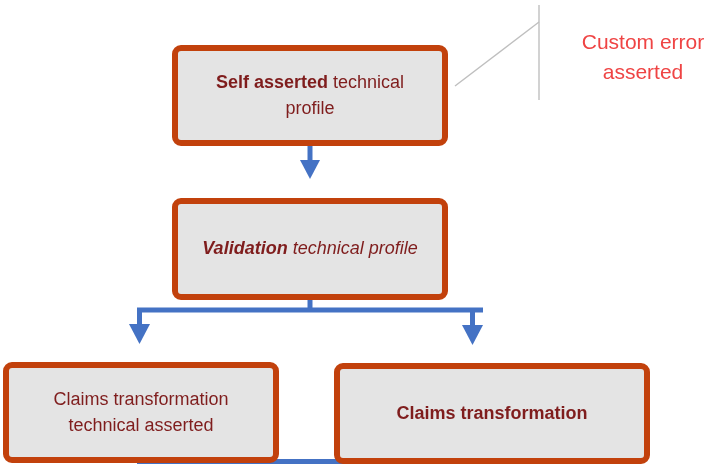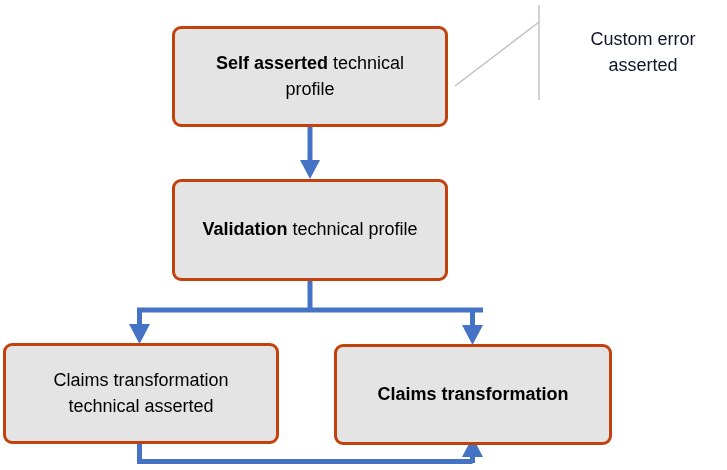--- a/index.html
+++ b/index.html
@@ -21,42 +21,43 @@
     position: absolute;
     left: 0;
     top: 0;
     width: 727px;
     height: 470px;
   }
   .node {
     position: absolute;
     box-sizing: border-box;
     background: #E4E4E4;
-    border: 3px solid #c2410c;
+    border: 6px solid #c2410c;
     border-radius: 9px;
     display: flex;
     align-items: center;
     justify-content: center;
     text-align: center;
-    color: #000000;
+    color: #7f1d1d;
     font-size: 18px;
     line-height: 1.42;
     padding: 4px 14px;
+    margin-top: 19px;
   }
   .node .txt {
     display: block;
     width: 100%;
   }
   .b {
     font-weight: bold;
   }
   .callout-text {
     position: absolute;
-    color: #0f172a;
-    font-size: 18px;
+    color: #ef4444;
+    font-size: 21px;
     line-height: 1.42;
     text-align: center;
     width: 170px;
   }
 </style>
 </head>
 <body>
 
 <div id="canvas">
 
@@ -86,29 +87,29 @@
       <line x1="137" y1="461.5" x2="472.5" y2="461.5" stroke="#4472C4" stroke-width="5"></line>
       <line x1="472.5" y1="463" x2="472.5" y2="450" stroke="#4472C4" stroke-width="5"></line>
       <polygon points="472.5,437 462,457 483,457" fill="#4472C4"></polygon>
     </g>
   </svg>
 
   <div class="node" style="left:172px; top:26px; width:276px; height:101px;">
     <span class="txt"><span class="b">Self asserted</span><span> technical profile</span></span>
   </div>
 
-  <div class="node" style="left:172px; top:179px; width:276px; height:102px;">
+  <div class="node" style="left:172px; top:179px; width:276px; height:102px;font-style:italic;">
     <span class="txt"><span class="b">Validation</span><span> technical profile</span></span>
   </div>
 
   <div class="node" style="left:3px; top:343px; width:276px; height:101px;">
     <span class="txt"><span class="b"></span><span>Claims transformation technical asserted</span></span>
   </div>
 
-  <div class="node" style="left:334px; top:344px; width:278px; height:101px;">
+  <div class="node" style="left:334px; top:344px; width:316px; height:101px;">
     <span class="txt"><span class="b">Claims transformation</span><span></span></span>
   </div>
 
   <div class="callout-text" style="left:558px; top:27px;">
     <div>Custom error</div>
     <div>asserted</div>
   </div>
 
 </div>
 

